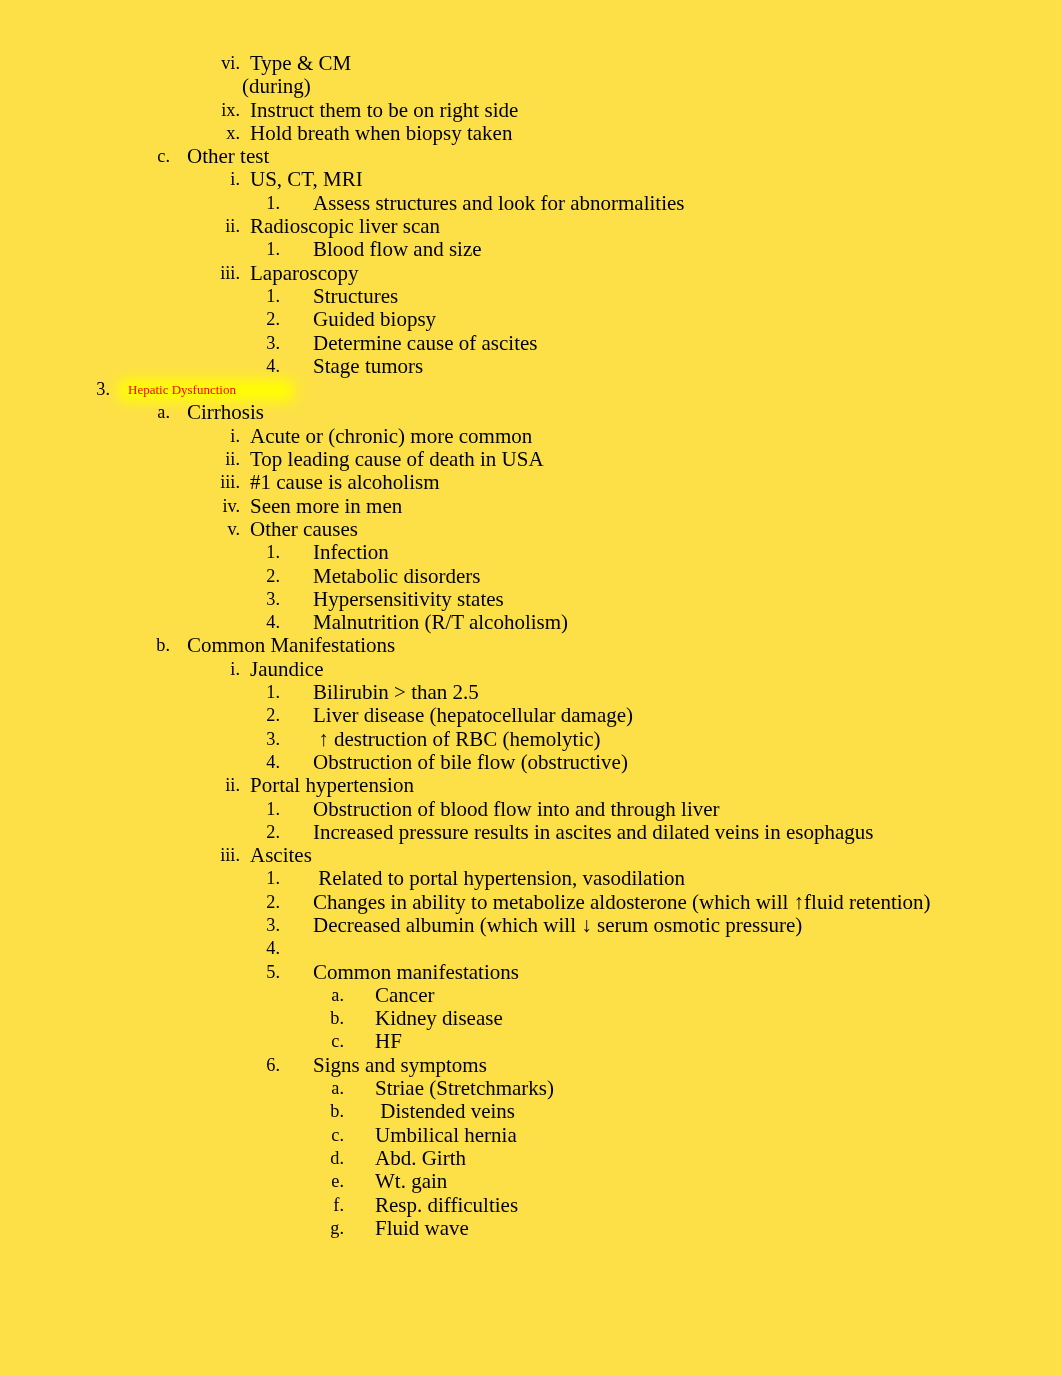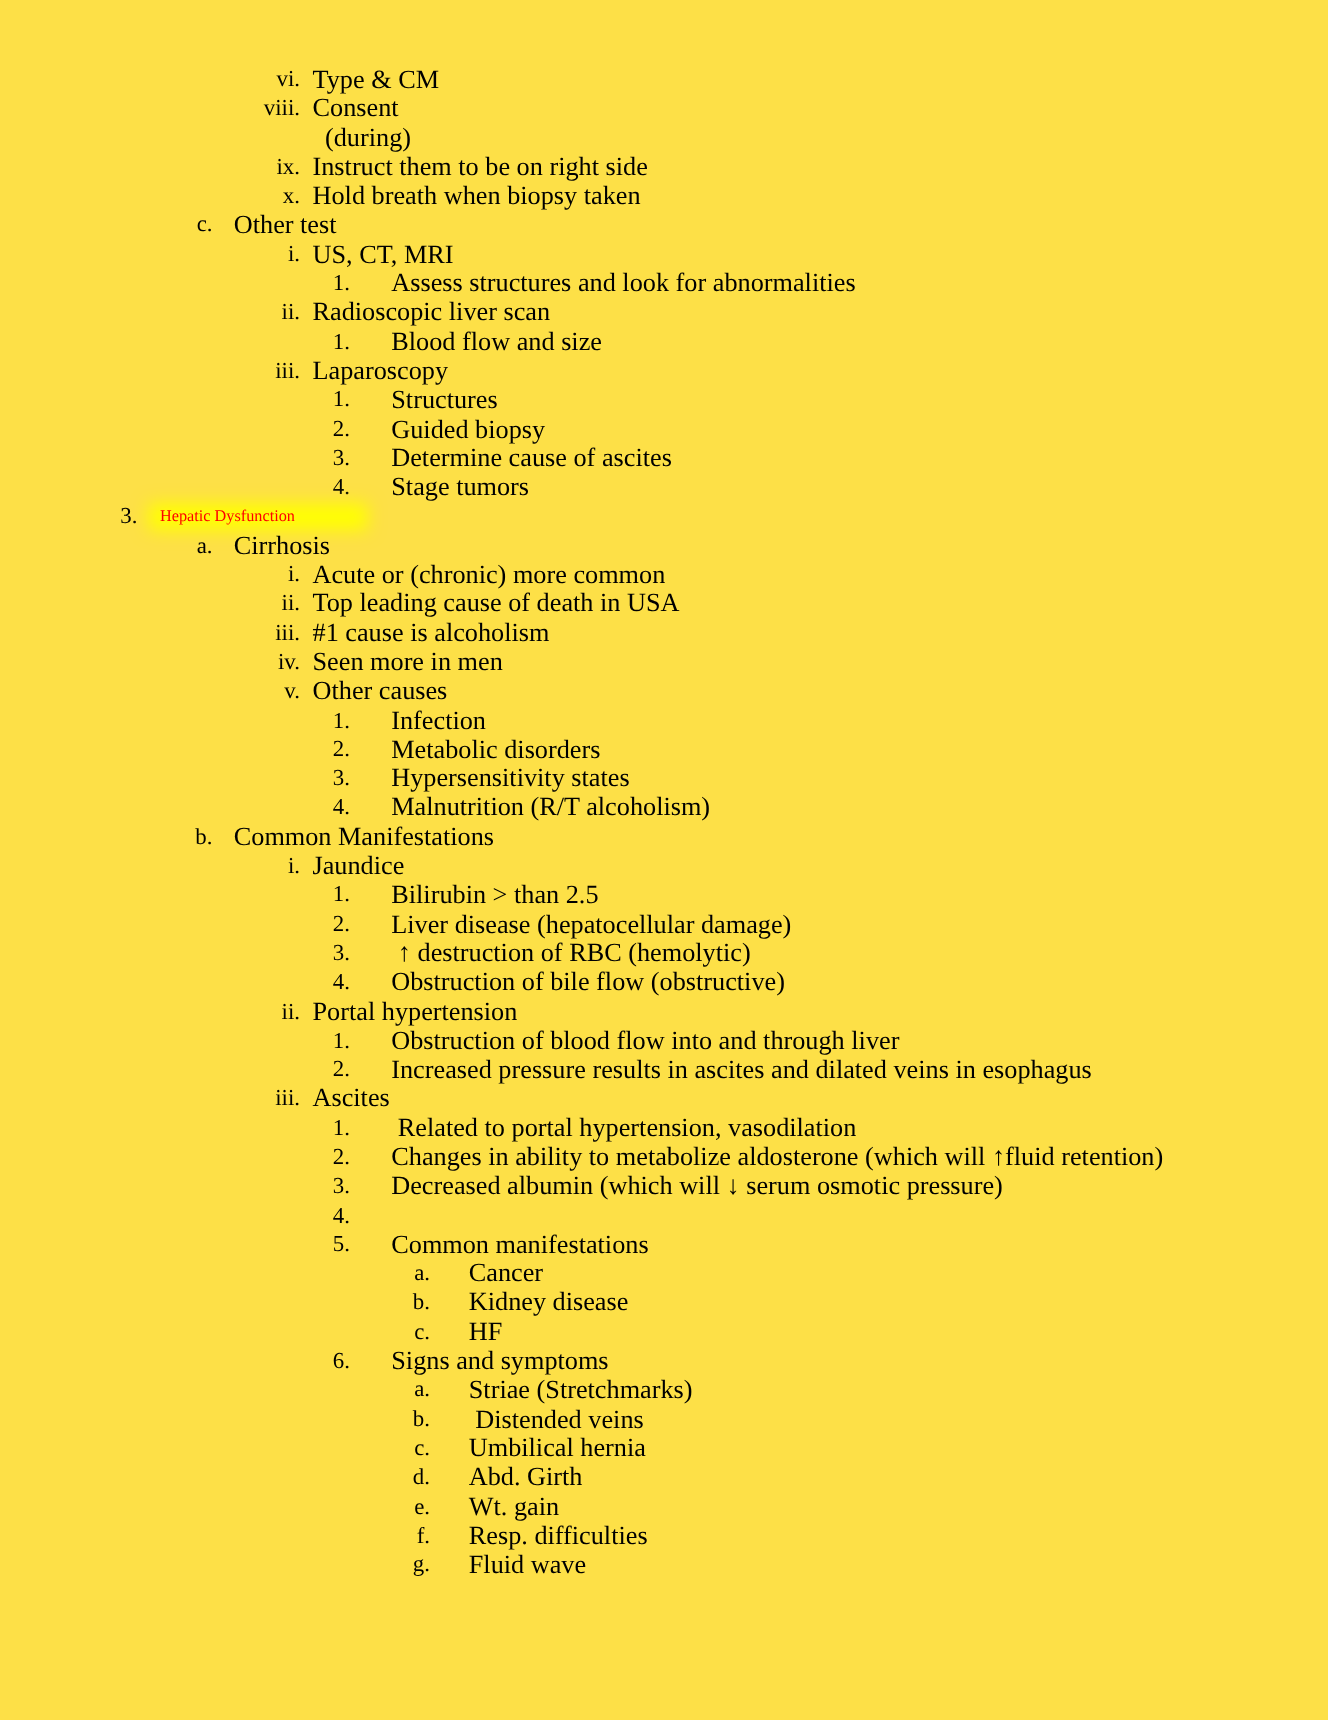--- a/index.html
+++ b/index.html
@@ -55,21 +55,21 @@
   
   
   .lvl-1 > .marker { left: 60px;  width: 50px; }
   
   .lvl-2 > .marker { left: 118px; width: 52px; }
   .lvl-2 > .text   { left: 187px; }
   
   .lvl-3 > .marker { left: 170px; width: 70px; }
   .lvl-3 > .text   { left: 250px; }
   
-  .lvl-3 > .text.cont { left: 260px; }
+  .lvl-3 > .text.cont { left: 242px; }
   
   .lvl-4 > .marker { left: 248px; width: 32px; }
   .lvl-4 > .text   { left: 313px; }
   
   .lvl-5 > .marker { left: 312px; width: 32px; }
   .lvl-5 > .text   { left: 375px; }
 
   
   .hl-wrap {
     position: absolute;
@@ -95,21 +95,20 @@
     white-space: pre;
     display: block;
   }
 </style>
 </head>
 <body>
 
 <div id="page">
   <div id="outline">
       <div class="line lvl-3"><span class="marker">vi.</span><span class="text">Type &amp; CM</span></div>
-      <div class="line lvl-3"><span class="marker">viii.</span><span class="text">Consent</span></div>
       <div class="line lvl-3"><span class="text cont">(during)</span></div>
       <div class="line lvl-3"><span class="marker">ix.</span><span class="text">Instruct them to be on right side</span></div>
       <div class="line lvl-3"><span class="marker">x.</span><span class="text">Hold breath when biopsy taken</span></div>
       <div class="line lvl-2"><span class="marker">c.</span><span class="text">Other test</span></div>
       <div class="line lvl-3"><span class="marker">i.</span><span class="text">US, CT, MRI</span></div>
       <div class="line lvl-4"><span class="marker">1.</span><span class="text">Assess structures and look for abnormalities</span></div>
       <div class="line lvl-3"><span class="marker">ii.</span><span class="text">Radioscopic liver scan</span></div>
       <div class="line lvl-4"><span class="marker">1.</span><span class="text">Blood flow and size</span></div>
       <div class="line lvl-3"><span class="marker">iii.</span><span class="text">Laparoscopy</span></div>
       <div class="line lvl-4"><span class="marker">1.</span><span class="text">Structures</span></div>

